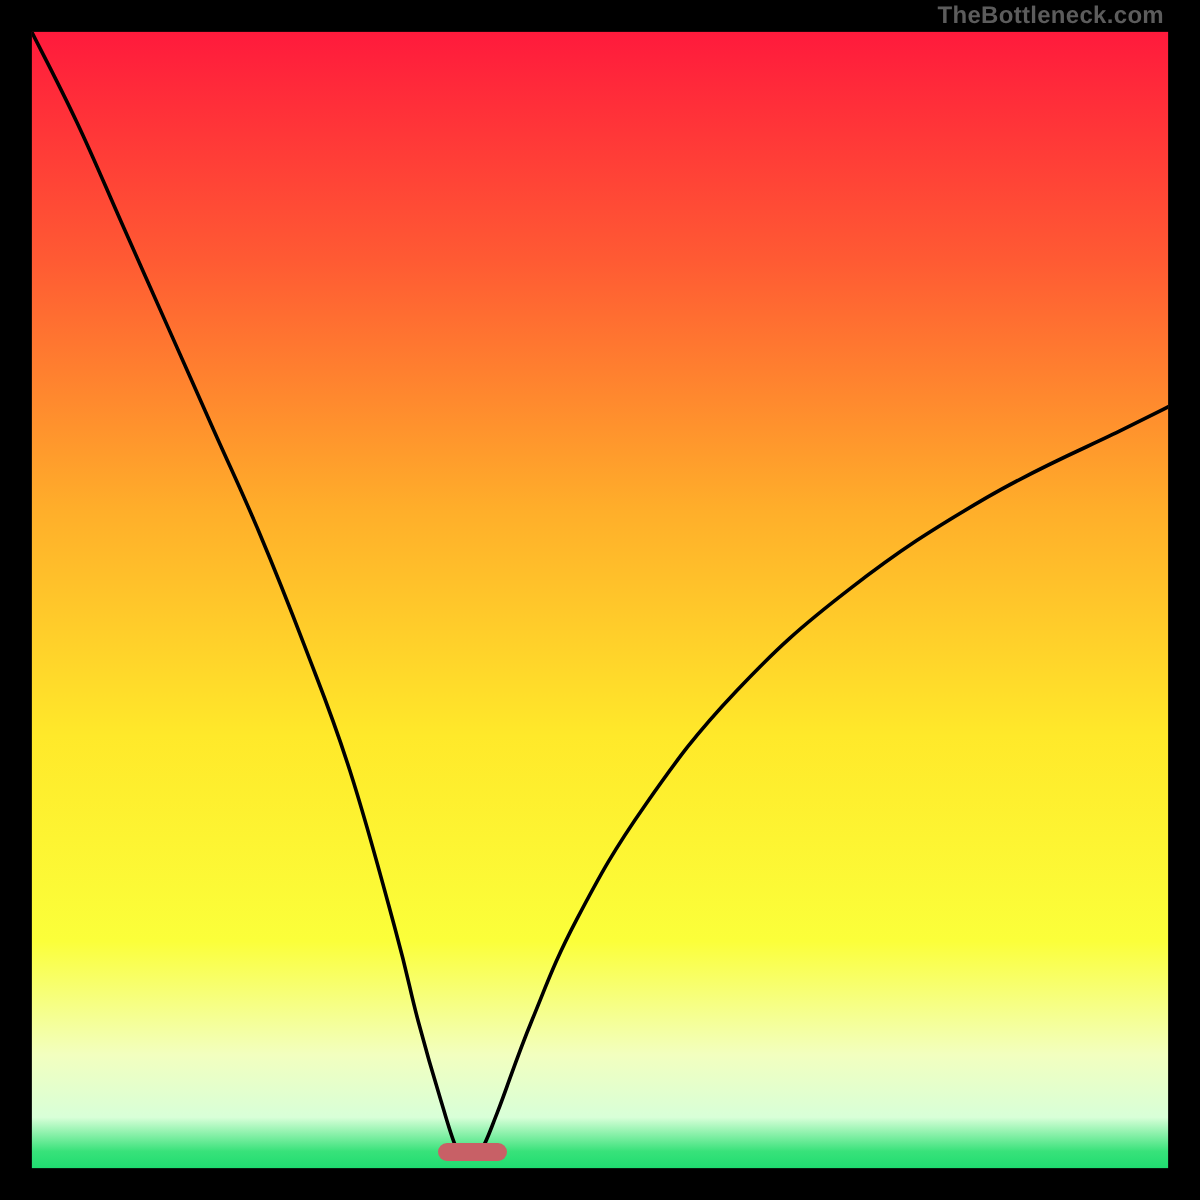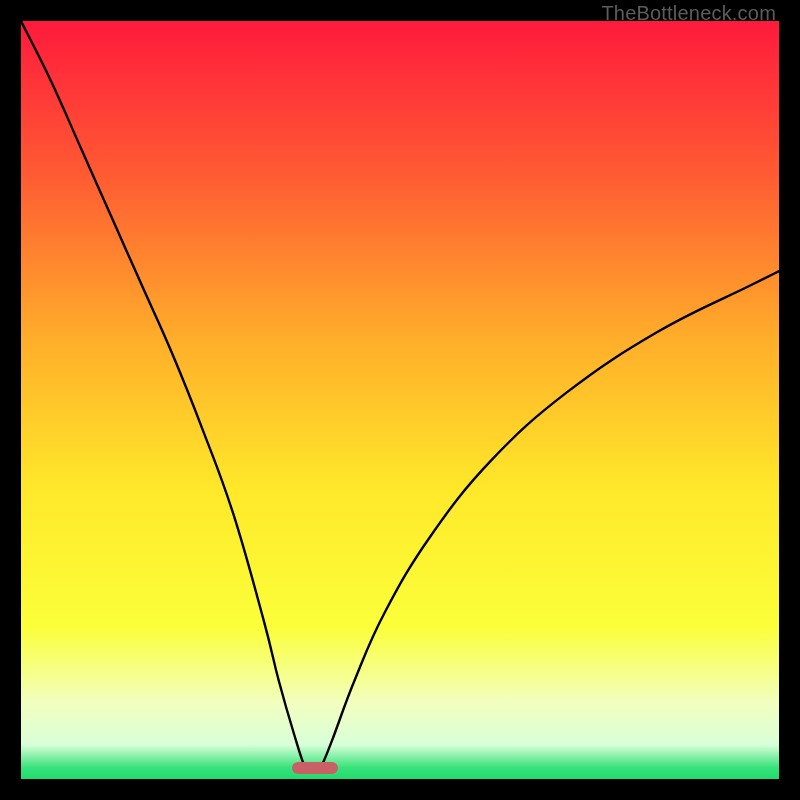--- a/index.html
+++ b/index.html
@@ -23,22 +23,22 @@
   }
   .gradient {
     position: absolute;
     left: 0; top: 0; width: 100%; height: 100%;
   }
   .watermark {
     position: absolute;
     top: 2px;
     right: 24px;
     color: #5c5c5c;
-    font-size: 20px;
-    font-weight: 400;
+    font-size: 16px;
+    font-weight: 700;
     letter-spacing: 0.2px;
     z-index: 30;
   }
   .curve {
     position: absolute;
     left: 0; top: 0;
     z-index: 10;
     pointer-events: none;
   }
   .marker {

